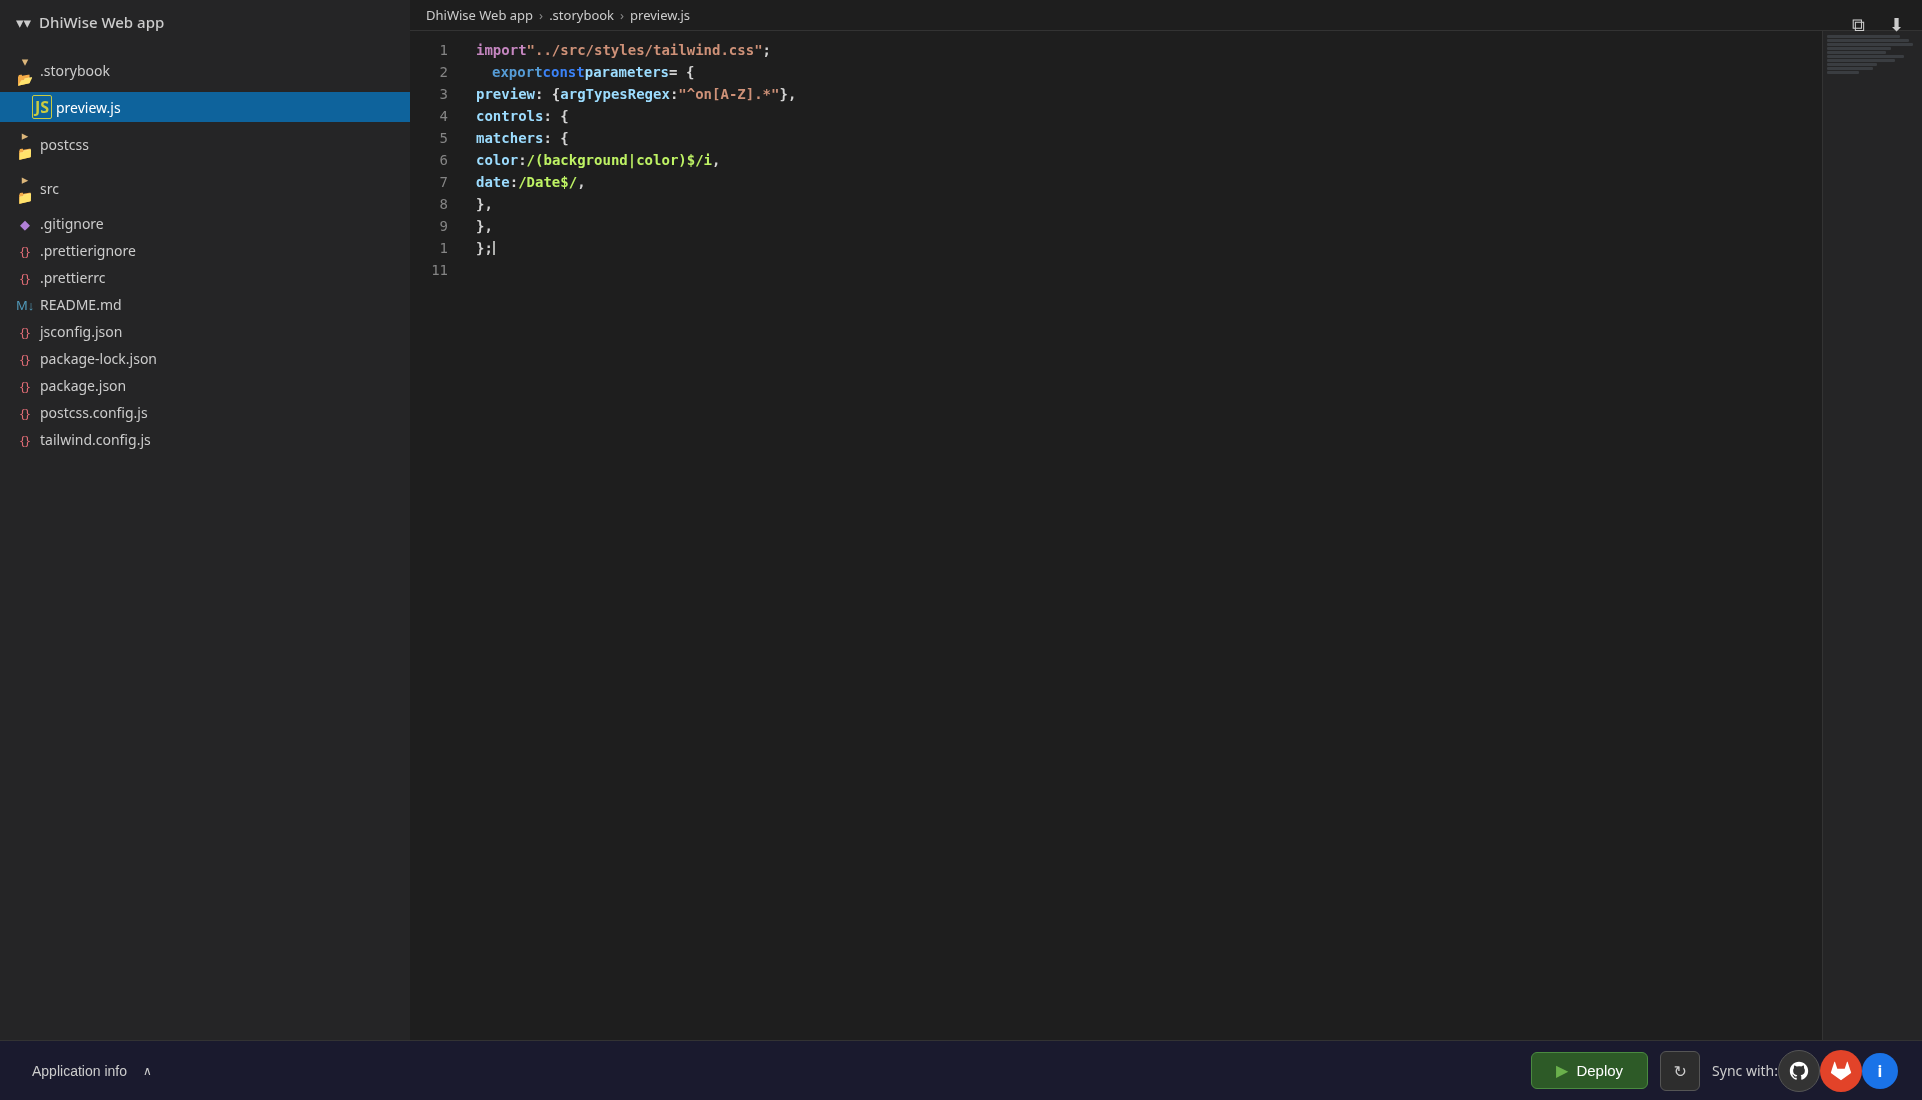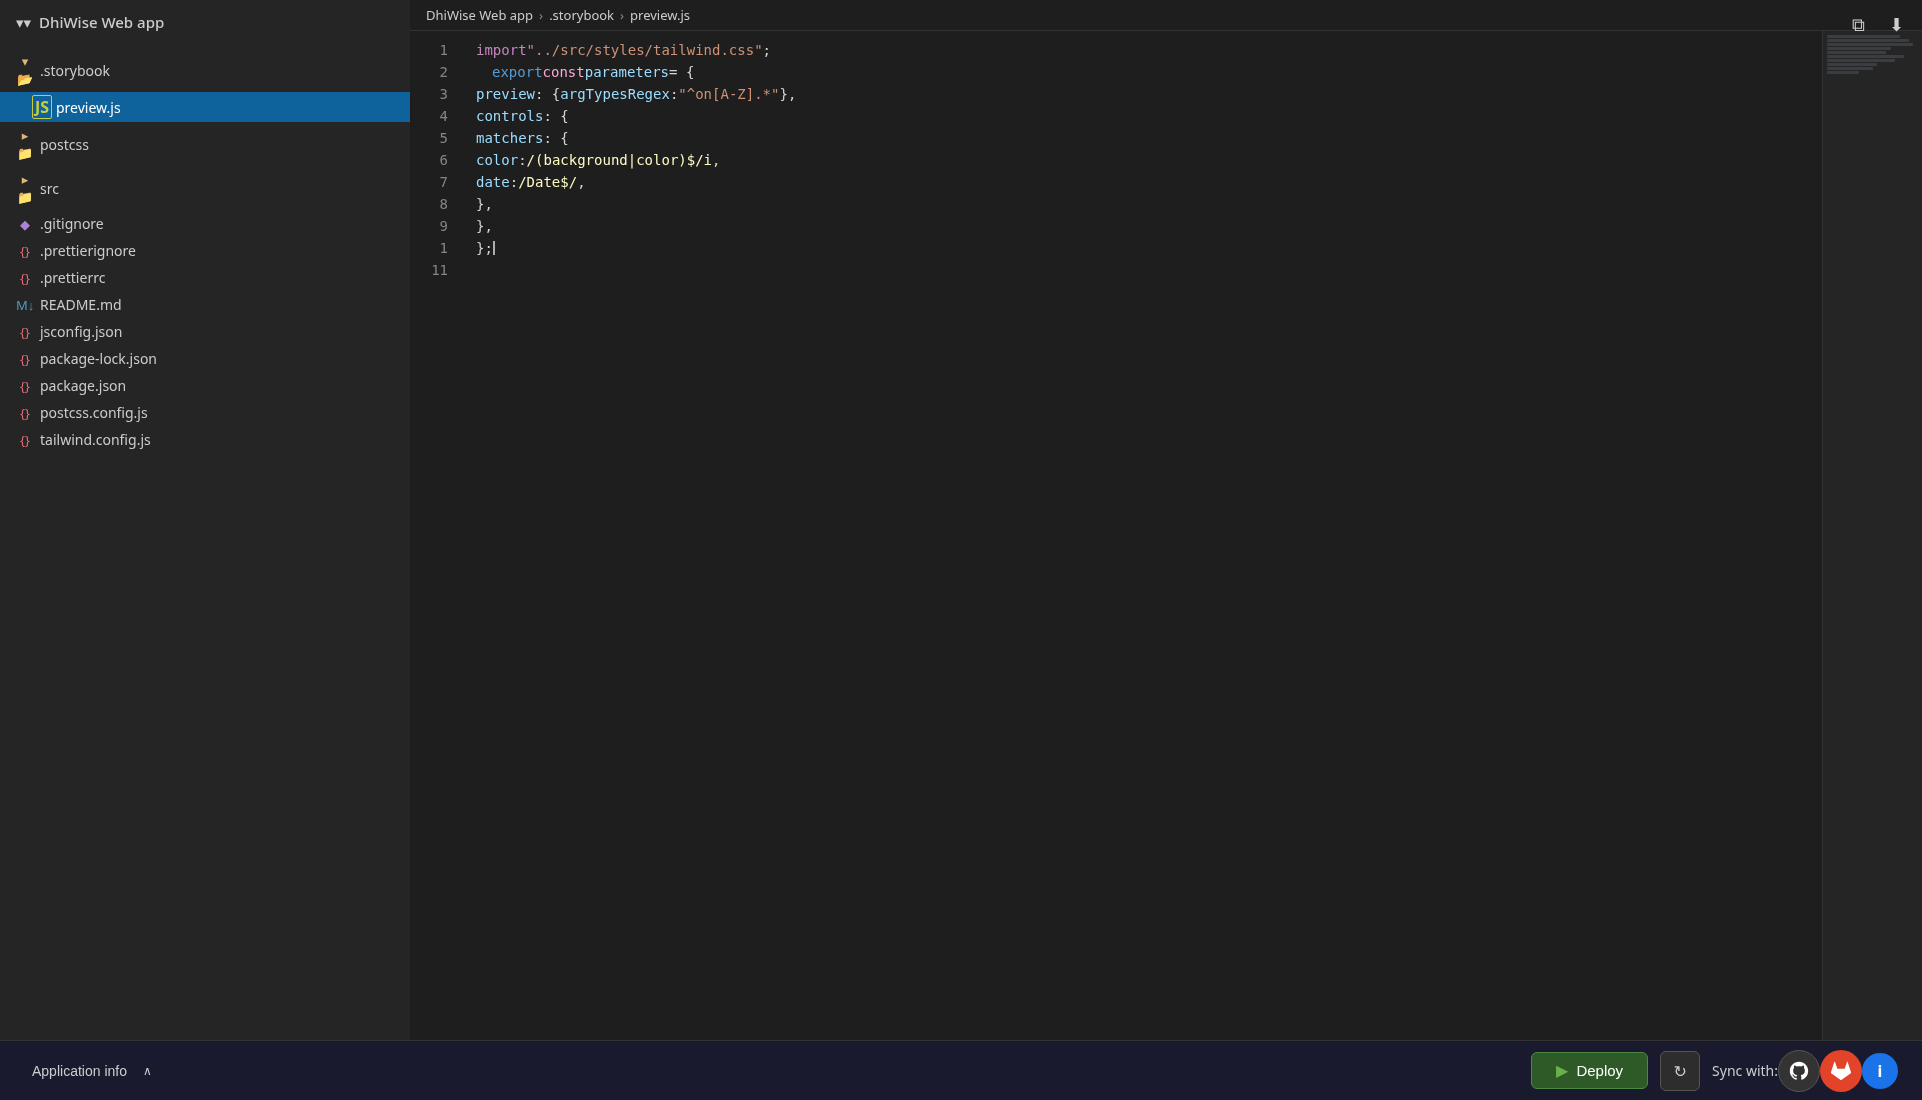--- a/index.html
+++ b/index.html
@@ -131,35 +131,36 @@
       display: flex;
       align-items: center;
       justify-content: flex-end;
     }
 
     .code-content {
       flex: 1;
       padding: 8px 0 8px 16px;
       overflow: auto;
       color: #d4d4d4;
+      font-weight: bold;
     }
 
     .code-line {
       height: 22px;
       display: flex;
       align-items: center;
       white-space: pre;
     }       
     .kw-export { color: #569cd6; margin-left: 16px; }
-    .kw-const { color: #f9a8d4; }
+    .kw-const { color: #3b82f6; }
     .kw-import { color: #c586c0; }
     .str { color: #ce9178; }       
     .str-import { color: #ce9178; }
     .prop { color: #9cdcfe; }       
-    .regex { color: #fef9c3; } 
+    .regex { color: #bef264; } 
     .punc { color: #d4d4d4; }
     .cursor { display: inline-block; width: 2px; height: 14px; background: #aeafad; vertical-align: middle; }
 
     
     .minimap {
       width: 100px;
       background: #252526;
       flex-shrink: 0;
       border-left: 1px solid #333;
       overflow: hidden;

